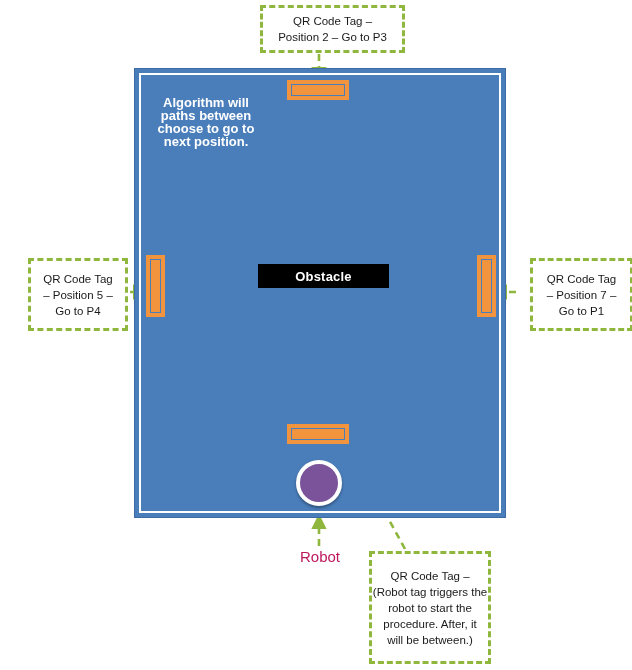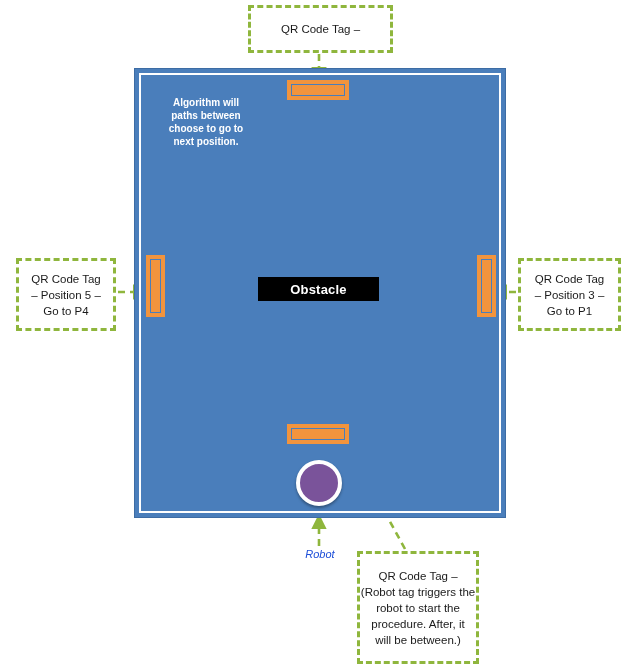--- a/index.html
+++ b/index.html
@@ -36,20 +36,21 @@
     color: #1a1a1a;
     font-size: 11.5px;
     line-height: 16px;
     text-align: center;
     font-family: "Liberation Sans", sans-serif;
     display: flex;
     flex-direction: column;
     align-items: center;
     justify-content: center;
     padding: 4px 6px;
+    margin-left: 12px;
   }
   .note .ln { display: block; white-space: nowrap; }
 
   #note-p2 { left: 248px; top: 5px;   width: 145px; height: 48px; }
   #note-p3 { left: 16px;  top: 258px; width: 100px; height: 73px; }
   #note-p4 { left: 518px; top: 258px; width: 103px; height: 73px; }
   #note-p1 { left: 357px; top: 551px; width: 122px; height: 113px; }
 
   
   #field {
@@ -82,39 +83,39 @@
     box-sizing: border-box;
   }
   #tag-top    { left: 287px; top: 80px;  width: 62px;  height: 20px; }
   #tag-bottom { left: 287px; top: 424px; width: 62px;  height: 20px; }
   #tag-left   { left: 146px; top: 255px; width: 19px;  height: 62px; }
   #tag-right  { left: 477px; top: 255px; width: 19px;  height: 62px; }
 
   
   #obstacle {
     position: absolute;
-    left: 258px; top: 277px;
-    width: 121px; height: 24px;
+    left: 258px; top: 264px;
+    width: 131px; height: 24px;
     background: #000000;
     color: #ffffff;
     font-size: 13px;
     font-weight: bold;
     display: flex;
     align-items: center;
     justify-content: center;
     letter-spacing: 0.2px;
   }
 
   
   #algo-text {
     position: absolute;
     left: 152px; top: 96px;
     width: 108px;
     color: #ffffff;
-    font-size: 10px;
+    font-size: 13px;
     font-weight: bold;
     line-height: 13px;
     text-align: center;
   }
   #algo-text .ln { display: block; }
 
   
   #robot {
     position: absolute;
     left: 296px; top: 460px;
@@ -125,23 +126,22 @@
     box-sizing: border-box;
     box-shadow: 0 2px 3px rgba(0,0,0,0.35);
   }
 
   
   #robot-label {
     position: absolute;
     left: 282px; top: 548px;
     width: 76px;
     text-align: center;
-    font-size: 11px;
-    color: #1d4ed8;
-    font-style: italic;
+    font-size: 15px;
+    color: #be185d;
   }
 </style>
 </head>
 <body>
 
 <div id="stage">
 
   <svg id="scene" viewBox="0 0 632 670">
     <defs>
       <marker id="arrowBlack" markerWidth="7" markerHeight="7" refX="3.2" refY="3" orient="auto">
@@ -210,31 +210,32 @@
     <div class="tag-inner"></div>
   </div>
 
   <div id="obstacle">Obstacle</div>
 
   <div id="robot"></div>
   <div id="robot-label">Robot</div>
 
   <div class="note" id="note-p2">
     <span class="ln">QR Code Tag –</span>
+    <span class="ln">Position 2 – Go to P3</span>
   </div>
 
   <div class="note" id="note-p3">
     <span class="ln">QR Code Tag</span>
     <span class="ln">– Position 5 –</span>
     <span class="ln">Go to P4</span>
   </div>
 
   <div class="note" id="note-p4">
     <span class="ln">QR Code Tag</span>
-    <span class="ln">– Position 3 –</span>
+    <span class="ln">– Position 7 –</span>
     <span class="ln">Go to P1</span>
   </div>
 
   <div class="note" id="note-p1">
     <span class="ln">QR Code Tag –</span>
     <span class="ln">(Robot tag triggers the</span>
     <span class="ln">robot to start the</span>
     <span class="ln">procedure. After, it</span>
     <span class="ln">will be between.)</span>
   </div>

